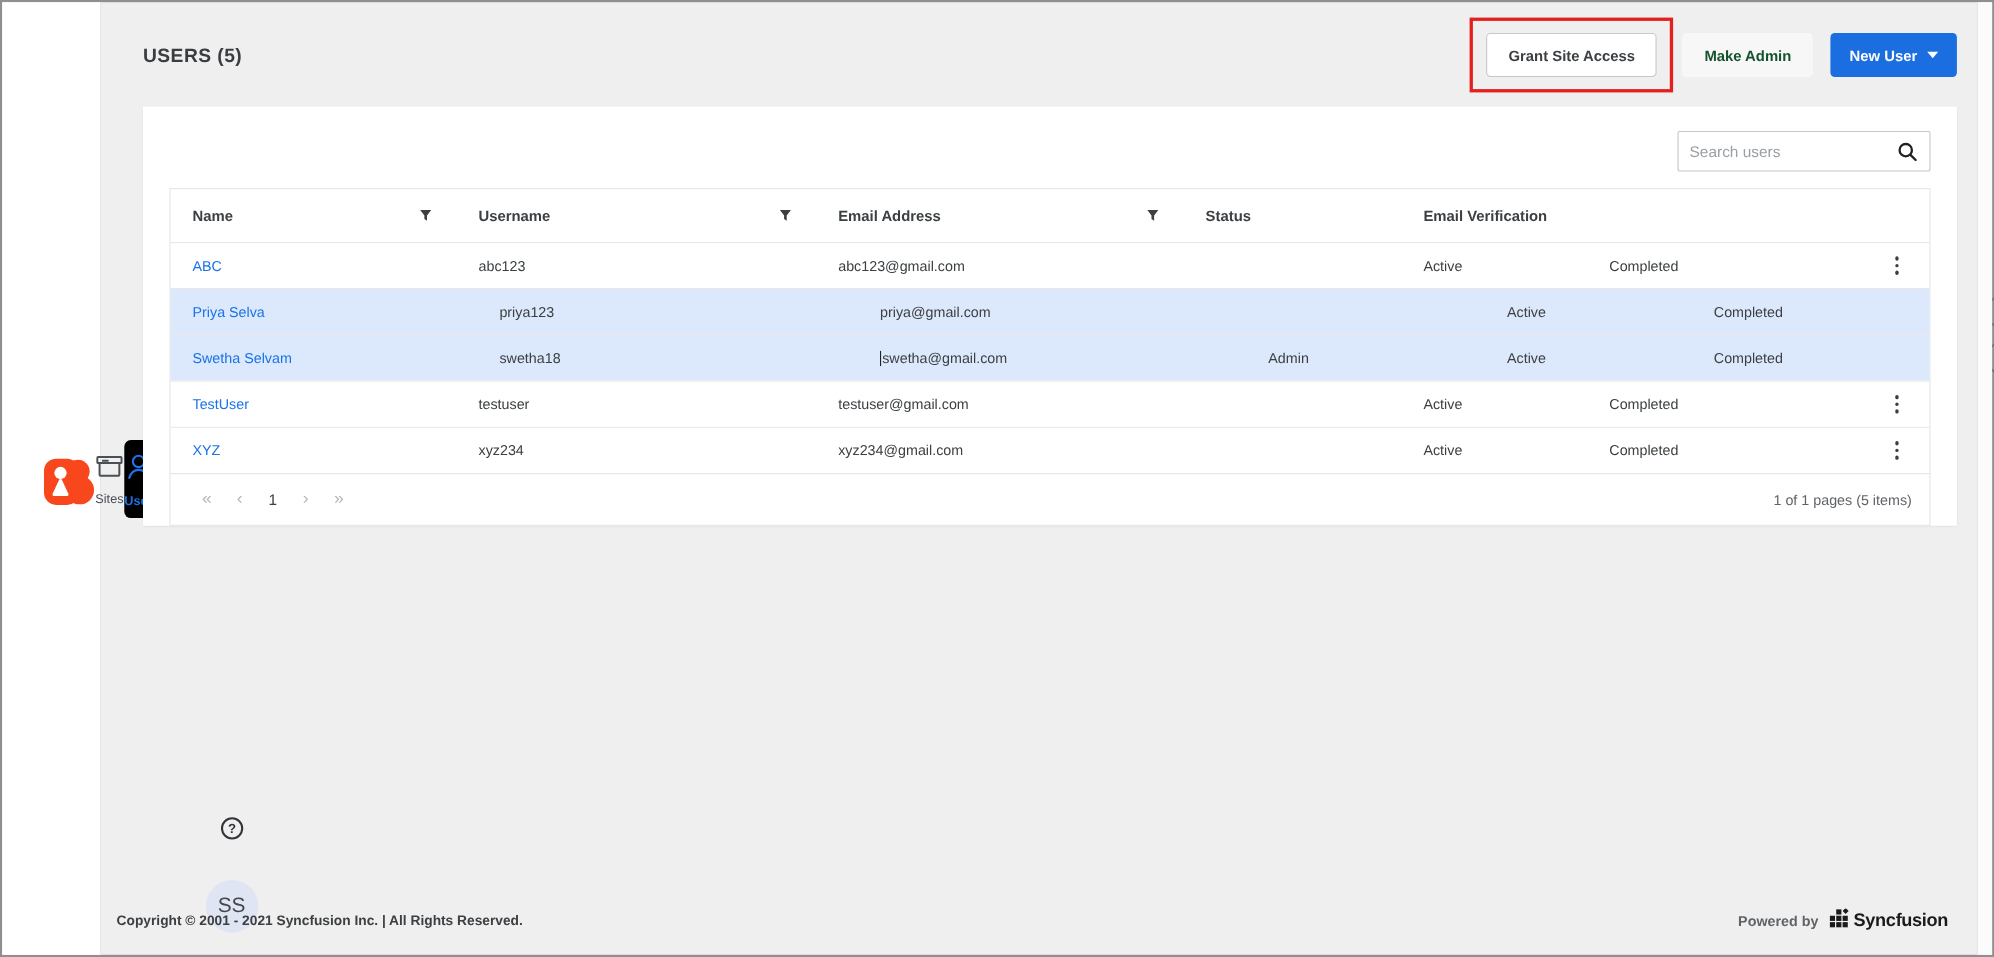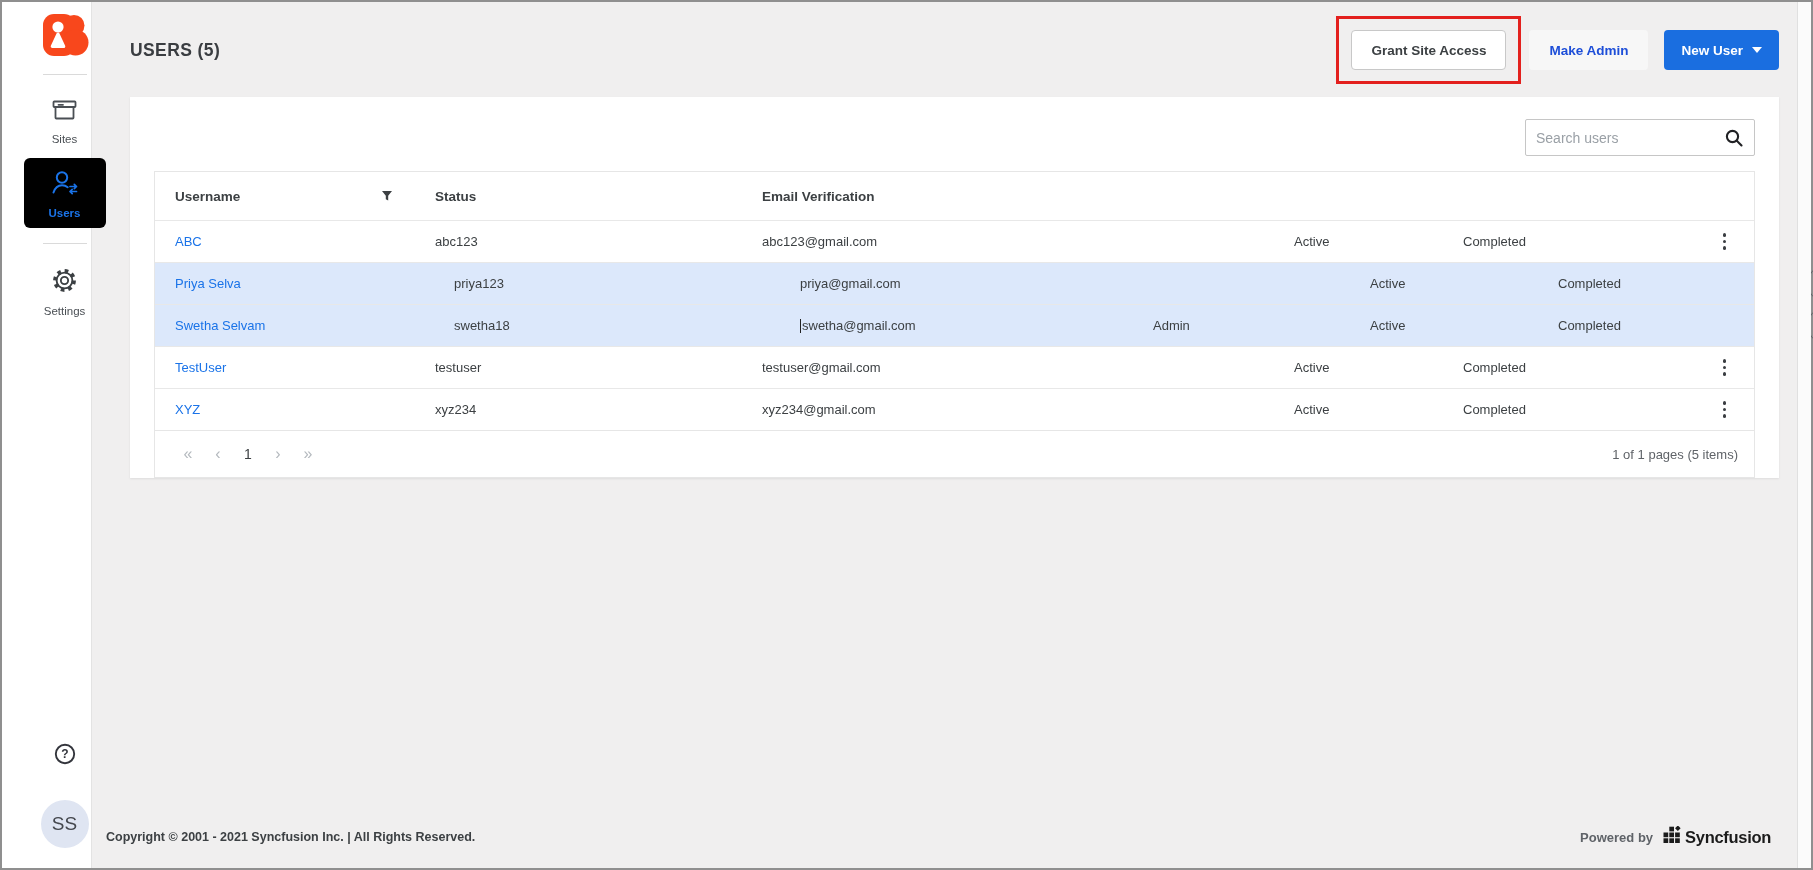--- a/index.html
+++ b/index.html
@@ -4,21 +4,21 @@
 <style>
   * { box-sizing: border-box; margin: 0; padding: 0; }
   html,body { width: 1813px; height: 870px; overflow: hidden; }
   body { font-family: "Liberation Sans", sans-serif; }
 
   .viewport { position: relative; width: 1813px; height: 870px;
     border: 2px solid #8f8f8f; background: #f0efef; display: flex; }
 
   
   .sidebar { width: 90px; background: #fff; border-right: 1px solid #e3e3e3;
-    display: flex; flex-direction: column; align-items: center; flex: none; padding-left: 36px; }
+    display: flex; flex-direction: row; align-items: center; flex: none; padding-left: 36px; }
   .logo { margin-top: 11px; cursor: pointer; }
   .s-divider { width: 44px; border-top: 1px solid #dadada; margin: 13px 0 10px; }
   .nav-item { width: 82px; padding: 11px 0 9px; display: flex; flex-direction: column;
     align-items: center; gap: 7px; border-radius: 6px; margin: 2px 0; cursor: pointer; }
   .nav-item.active { background: #000000; }
   .nav-label { font-size: 11.5px; color: #4a4f54; }
   .nav-item.active .nav-label { color: #1a73e8; font-weight: bold; }
   .sidebar-bottom { margin-top: auto; display: flex; flex-direction: column;
     align-items: center; gap: 30px; padding-bottom: 20px; }
   .avatar { width: 48px; height: 48px; border-radius: 50%; background: #dfe5f2;
@@ -29,21 +29,21 @@
   .main { flex: 1; display: flex; flex-direction: column; min-width: 0; }
 
   .topbar { display: flex; align-items: center; padding: 16px 18px 0 38px; height: 80px; }
   .page-title { font-size: 17.5px; font-weight: 600; color: #3a3d41; letter-spacing: .4px; }
   .actions { margin-left: auto; display: flex; align-items: center; }
   .annotation-box { border: 3px solid #e3201d; padding: 11px 12px; display: inline-flex;
     margin-right: 8px; }
   .btn { font-family: inherit; font-size: 13.5px; font-weight: 600; border-radius: 4px;
     cursor: pointer; height: 40px; }
   .btn-outline { background: #fff; border: 1px solid #c8c8c8; color: #3c4043; padding: 4px 19px; }
-  .btn-disabled { background: #f7f7f7; border: none; color: #1d4ed8; padding: 0 20px;
+  .btn-disabled { background: #f7f7f7; border: none; color: #14532d; padding: 0 20px;
     margin-right: 16px; cursor: default; }
   .btn-primary { background: #1a6ee0; border: none; color: #fff; padding: 0 17px;
     display: inline-flex; align-items: center; gap: 9px; }
   .caret-down { width: 0; height: 0; border-left: 5px solid transparent;
     border-right: 5px solid transparent; border-top: 6px solid #fff; }
 
   
   .card { background: #fff; margin: 15px 18px 0 38px;
     box-shadow: 0 1px 2px rgba(0,0,0,.08); }
   .search-row { display: flex; justify-content: flex-end; padding: 22px 24px 15px; }
@@ -188,21 +188,37 @@
             </svg>
           </span>
         </div>
       </div>
 
       <div class="table-area">
         <div class="t-wrap">
           <div class="t-head" id="t-head">
               <div class="t-row">
                 <div class="th">
+                  <span>Name</span>
+                  <span class="funnel">
+                    <svg width="12" height="12" viewBox="0 0 12 12">
+                      <path d="M1 1h10L7.2 5.8V10.6L4.8 9.2V5.8Z" fill="#3c4043"></path>
+                    </svg>
+                  </span>
+                </div>
+                <div class="th">
                   <span>Username</span>
+                  <span class="funnel">
+                    <svg width="12" height="12" viewBox="0 0 12 12">
+                      <path d="M1 1h10L7.2 5.8V10.6L4.8 9.2V5.8Z" fill="#3c4043"></path>
+                    </svg>
+                  </span>
+                </div>
+                <div class="th">
+                  <span>Email Address</span>
                   <span class="funnel">
                     <svg width="12" height="12" viewBox="0 0 12 12">
                       <path d="M1 1h10L7.2 5.8V10.6L4.8 9.2V5.8Z" fill="#3c4043"></path>
                     </svg>
                   </span>
                 </div>
                 <div class="th">
                   <span>Status</span>
                 </div>
                 <div class="th">

